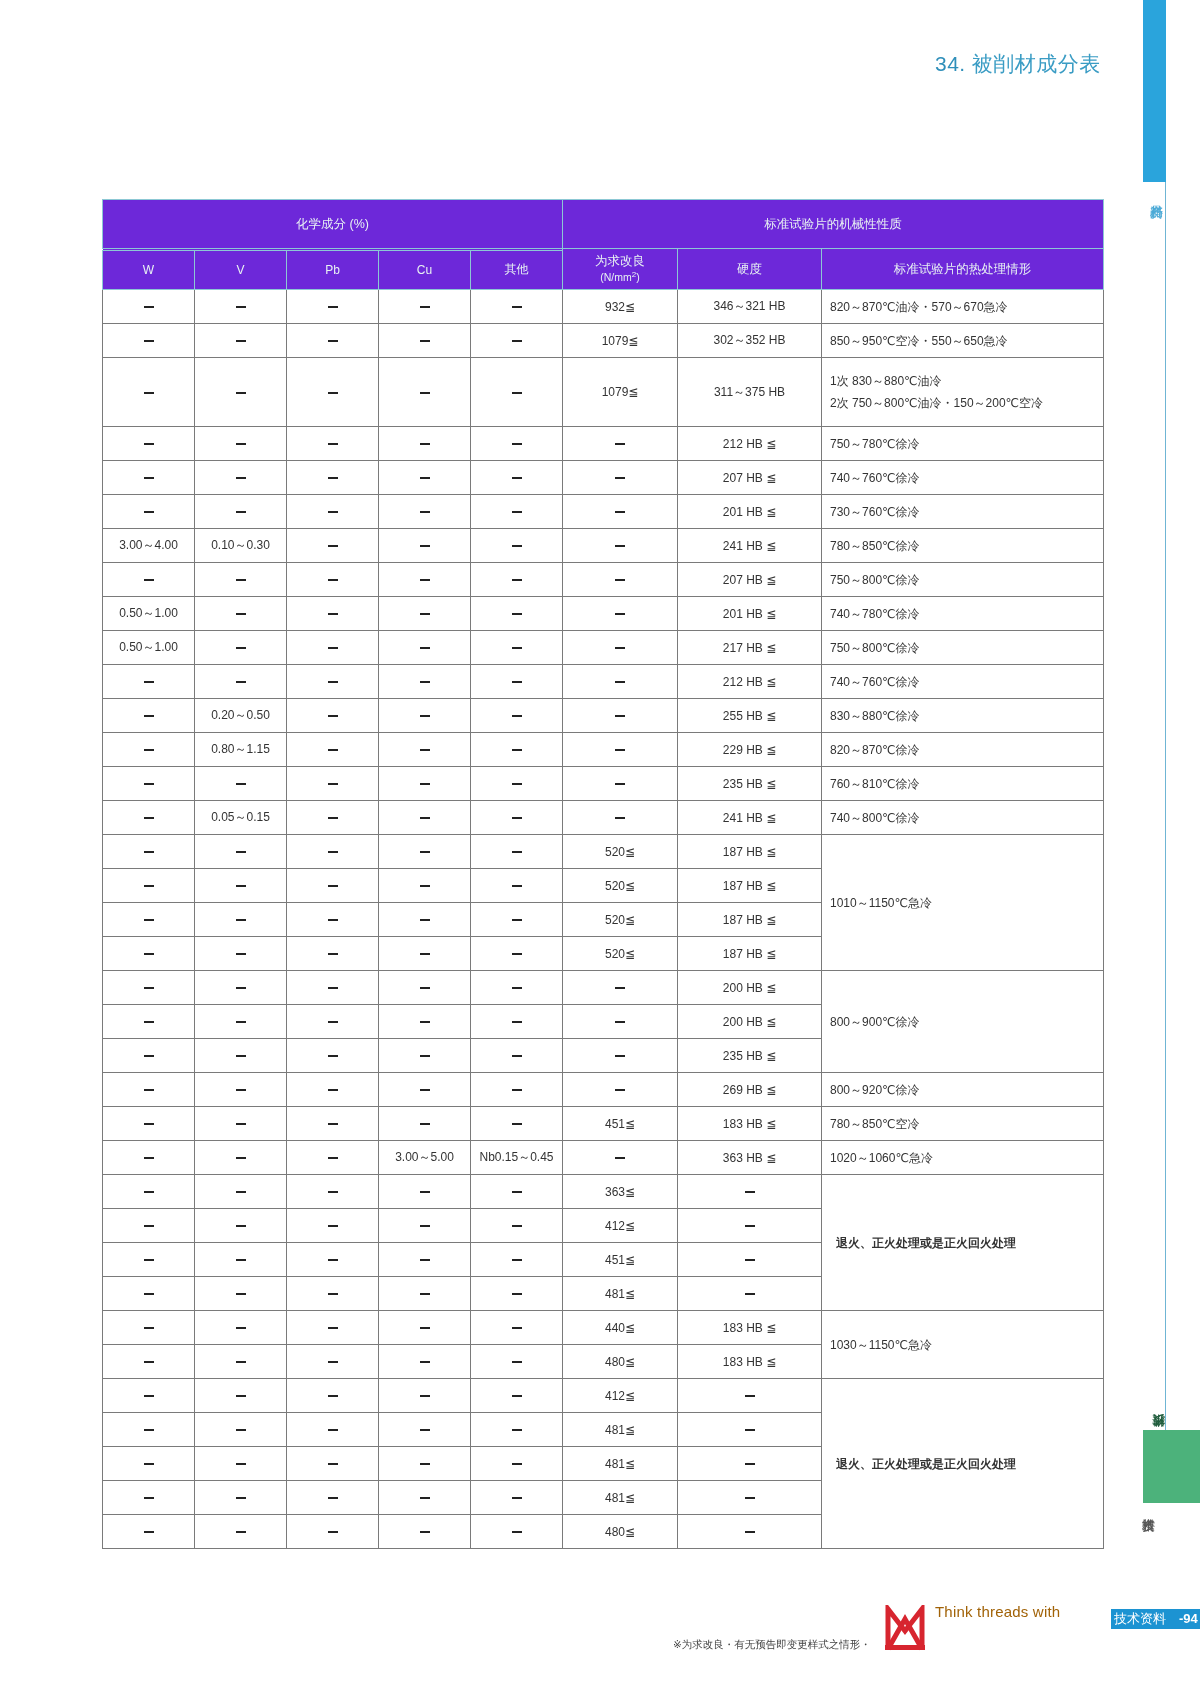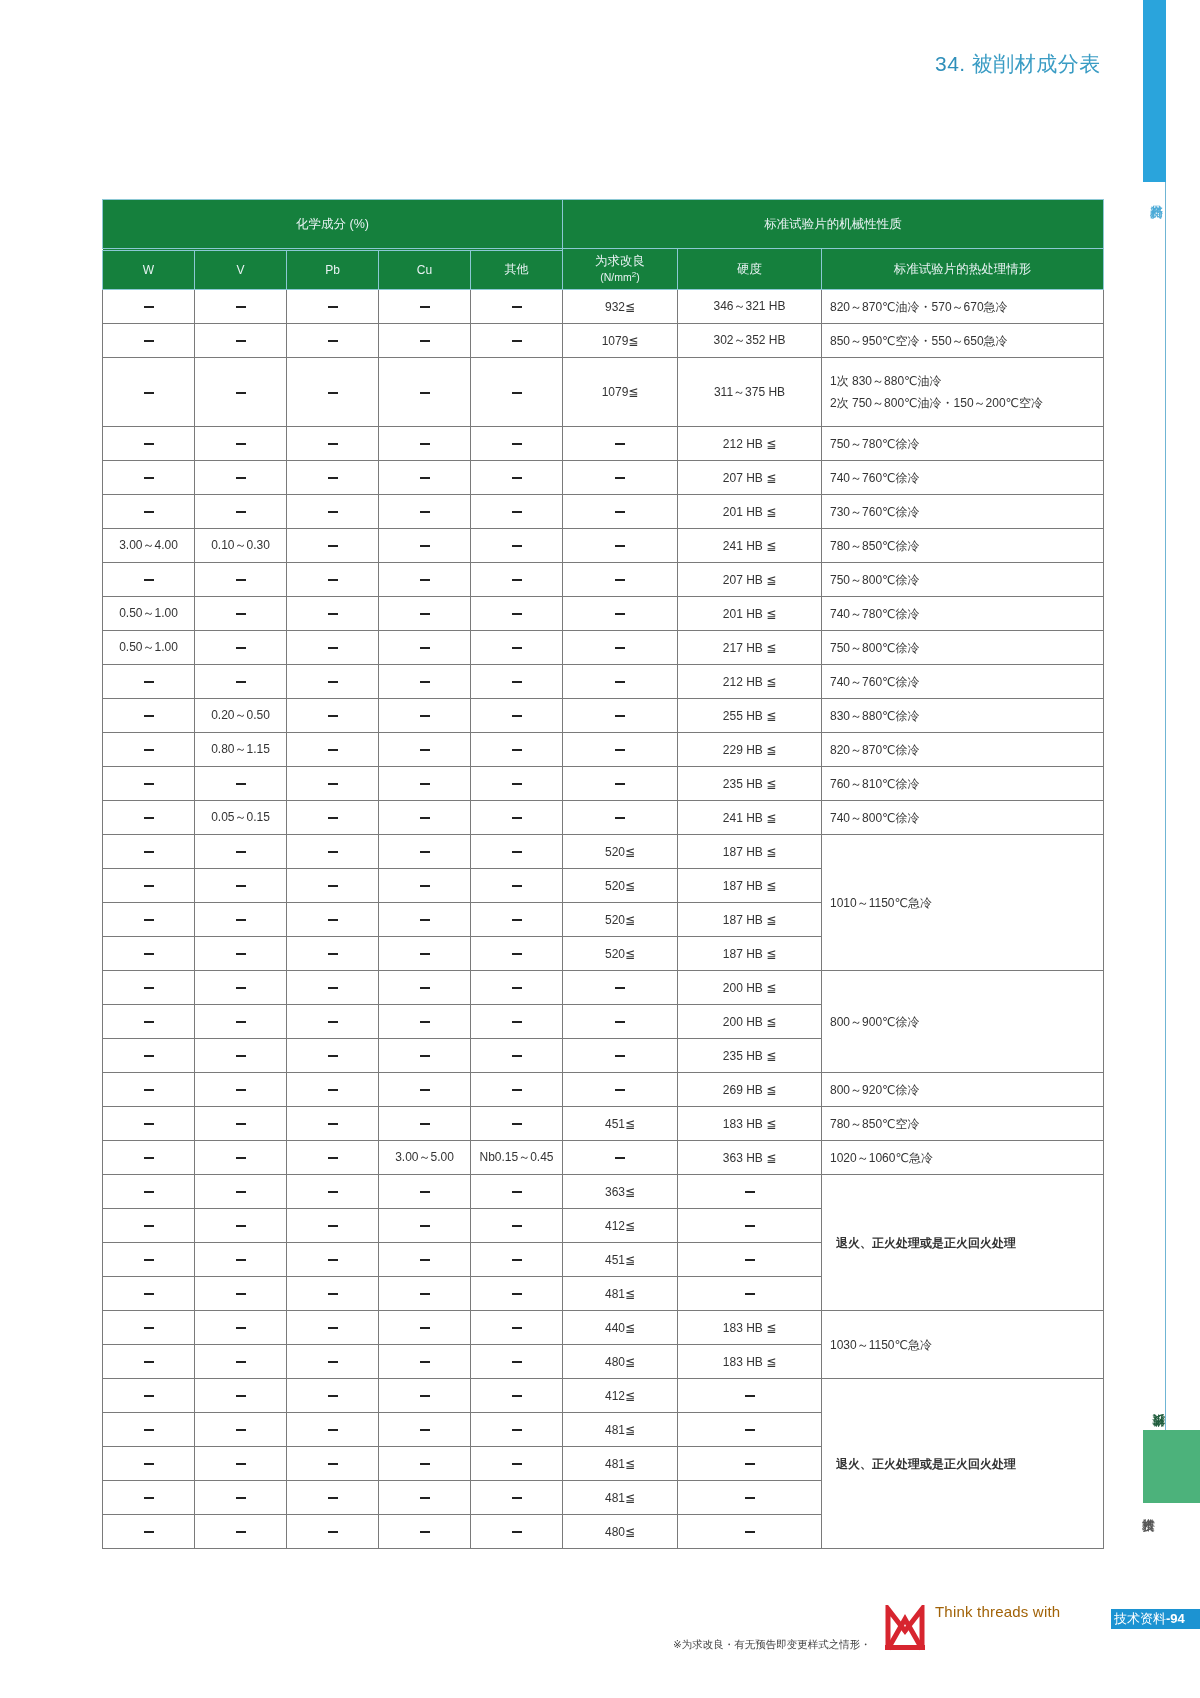--- a/index.html
+++ b/index.html
@@ -40,21 +40,21 @@
     font-size: 13px; line-height: 15px; color: #555; writing-mode: vertical-rl;
   }
 
   
   .data-table {
     position: absolute; left: 102px; top: 199px; width: 1001px;
     border-collapse: collapse; table-layout: fixed;
     font-size: 12px; color: #333;
   }
   .data-table th {
-    background: #15803d; color: #e8f2f3; font-weight: normal;
+    background: #6d28d9; color: #e8f2f3; font-weight: normal;
     border: 1px solid #8cc8d4; padding: 0; text-align: center;
     font-size: 12.5px;
   }
   .data-table th.top { height: 48px; }
   .data-table th.sub { height: 19px; font-size: 12px; }
   .data-table th.mid { height: 40px; line-height: 14px; }
   .data-table th .sup { font-size: 8px; vertical-align: super; }
   .data-table td {
     border: 1px solid #7a7a7a; text-align: center; height: 33px; padding: 0;
     background: #fff;
@@ -75,21 +75,21 @@
   }
   .logo-brand {
     position: absolute; left: 933px; top: 1681px; font-size: 38px; font-weight: bold;
     color: #be185d; letter-spacing: 0.5px; line-height: 40px; margin-top: 24px;
   }
   .page-badge {
     position: absolute; left: 1111px; top: 1609px; width: 89px; height: 20px;
     background: #1c93d2; color: #fff; font-size: 13px; line-height: 20px;
     padding-left: 3px; box-sizing: border-box;
   }
-  .page-badge b { font-weight: bold; }
+  .page-badge b { font-weight: bold; margin-left: 13px; }
   .page-number {
     position: absolute; left: 1113px; top: 1706px; font-size: 19px; color: #333;
   }
 </style>
 </head>
 <body>
 
 <div class="page-title">
   <span class="num">34.</span><span>被削材成分表</span>
 </div>

